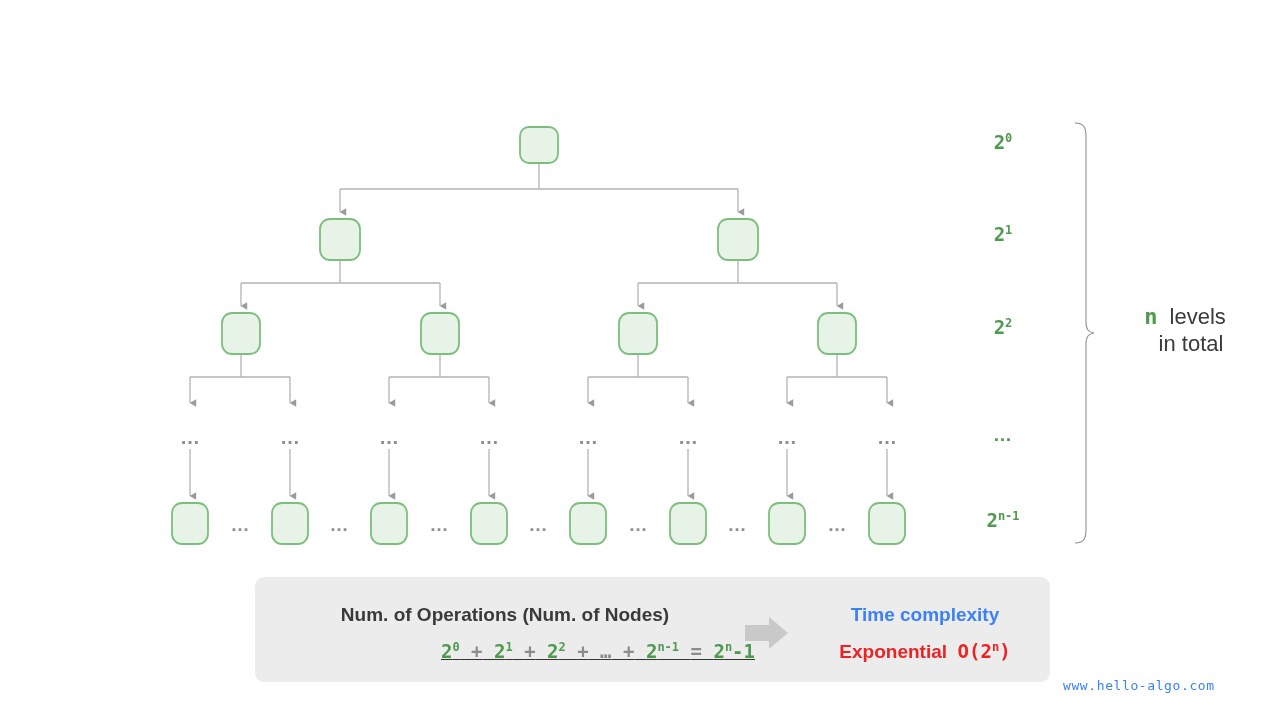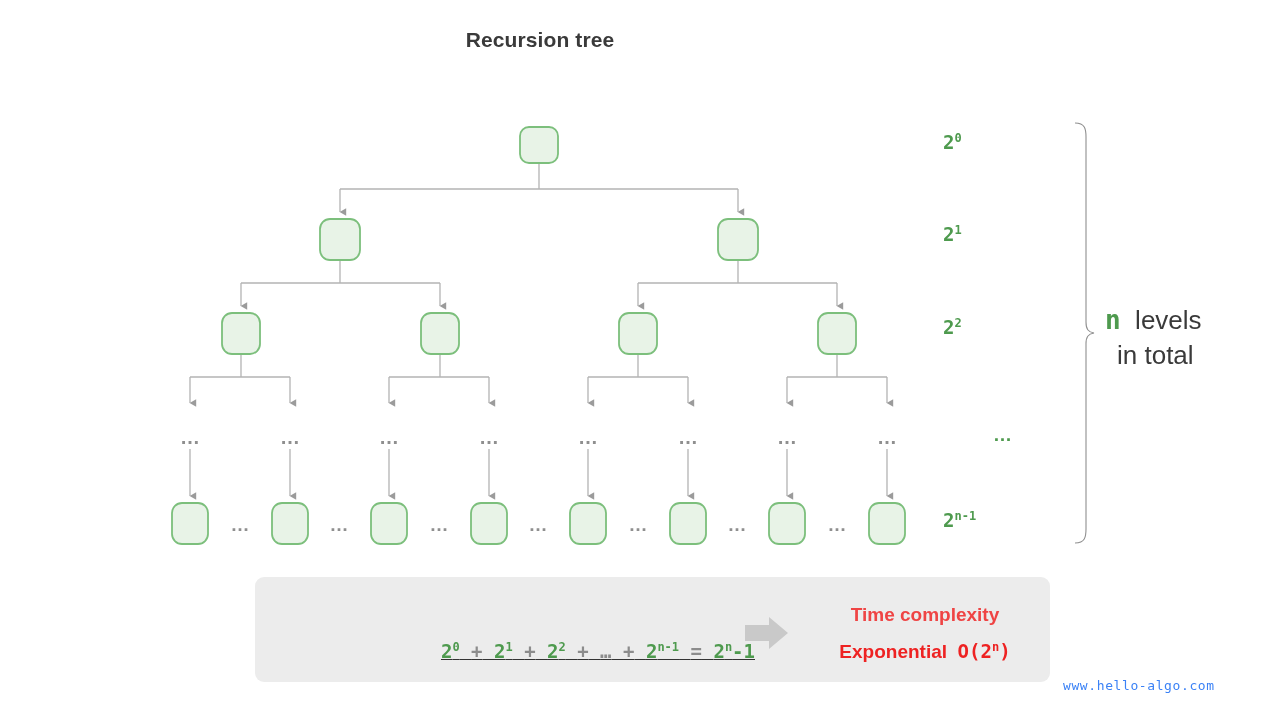--- a/index.html
+++ b/index.html
@@ -21,35 +21,35 @@
     font-size:19px;color:#3a3a3a;white-space:nowrap;
   }
   #count-title{left:880px;top:33px;width:240px;font-size:19px;line-height:25px;}
   #count-title .l2{display:block;}
 
   
   #tree-svg{position:absolute;left:0;top:0;width:1280px;height:720px;}
 
   
   .lvl-label{
-    position:absolute;width:120px;text-align:left;
+    position:absolute;width:120px;text-align:center;
     color:#4e9a4e;font-weight:bold;
     font-family:"DejaVu Sans Mono","Liberation Mono",monospace;
     font-size:19px;white-space:nowrap;
   }
   .lvl-label sup{font-size:12px;vertical-align:super;}
   .lvl-dots{
     position:absolute;width:120px;text-align:center;color:#4e9a4e;
     font-weight:bold;font-size:19px;letter-spacing:1px;
   }
 
   
   #levels-total{
     position:absolute;left:1105px;top:303px;width:160px;
-    font-size:26px;color:#3a3a3a;line-height:35px;text-align:left;
+    font-size:22px;color:#3a3a3a;line-height:27px;text-align:center;
   }
   #levels-total .nvar{
     color:#4e9a4e;font-weight:bold;
     font-family:"DejaVu Sans Mono","Liberation Mono",monospace;
   }
   #levels-total .row2{display:block;margin-left:12px;}
 
   
   #summary{
     position:absolute;left:255px;top:577px;width:795px;height:105px;
@@ -63,21 +63,21 @@
     position:absolute;left:255px;top:640px;width:500px;text-align:right;
     font-size:19px;font-weight:bold;white-space:nowrap;
     font-family:"DejaVu Sans Mono","Liberation Mono",monospace;
     text-decoration:underline;
   }
   #ops-formula .g{color:#4e9a4e;}
   #ops-formula .op{color:#8c8c8c;font-weight:bold;}
   #ops-formula sup{font-size:12px;vertical-align:super;}
   #tc-title{
     position:absolute;left:800px;top:604px;width:250px;text-align:center;
-    font-size:19px;font-weight:bold;color:#ef4444;white-space:nowrap;
+    font-size:19px;font-weight:bold;color:#3b82f6;white-space:nowrap;
   }
   #tc-value{
     position:absolute;left:800px;top:640px;width:250px;text-align:center;
     font-size:19px;font-weight:bold;color:#ee2222;white-space:nowrap;
   }
   #tc-value .mono{font-family:"DejaVu Sans Mono","Liberation Mono",monospace;}
   #tc-value sup{font-size:12px;vertical-align:super;}
   #arrow-shape{position:absolute;left:745px;top:616px;width:44px;height:34px;}
 
   
@@ -85,21 +85,20 @@
     position:absolute;left:1063px;top:678px;
     font-family:"DejaVu Sans Mono","Liberation Mono",monospace;
     font-size:13px;color:#3b82f6;letter-spacing:.6px;white-space:nowrap;
   }
 </style>
 </head>
 <body>
 
 <div class="stage">
 
-  <div class="title" id="tree-title">Recursion tree</div>
 
 
   <svg id="tree-svg" viewBox="0 0 1280 720" xmlns="http://www.w3.org/2000/svg">
     <defs>
       <marker id="ah" markerWidth="9" markerHeight="9" refX="4.2" refY="7.4" orient="auto" markerUnits="userSpaceOnUse">
         <path d="M0.4,1.2 L8.0,1.2 L4.2,7.8 Z" fill="#9b9b9b"></path>
       </marker>
     </defs>
 
     <g stroke="#b3b3b3" stroke-width="1.3" fill="none">
@@ -212,20 +211,21 @@
   </div>
 
   <div id="levels-total">
     <span class="nvar">n</span>&nbsp;
     <span>levels</span>
     <span class="row2">in total</span>
   </div>
 
   <div id="summary"></div>
 
+  <div id="ops-title">Num. of Operations (Num. of Nodes)</div>
 
   <div id="ops-formula">
     <span class="g"><span>2</span><sup>0</sup></span>
     <span class="op">+</span>
     <span class="g"><span>2</span><sup>1</sup></span>
     <span class="op">+</span>
     <span class="g"><span>2</span><sup>2</sup></span>
     <span class="op">+</span>
     <span class="op">…</span>
     <span class="op">+</span>

